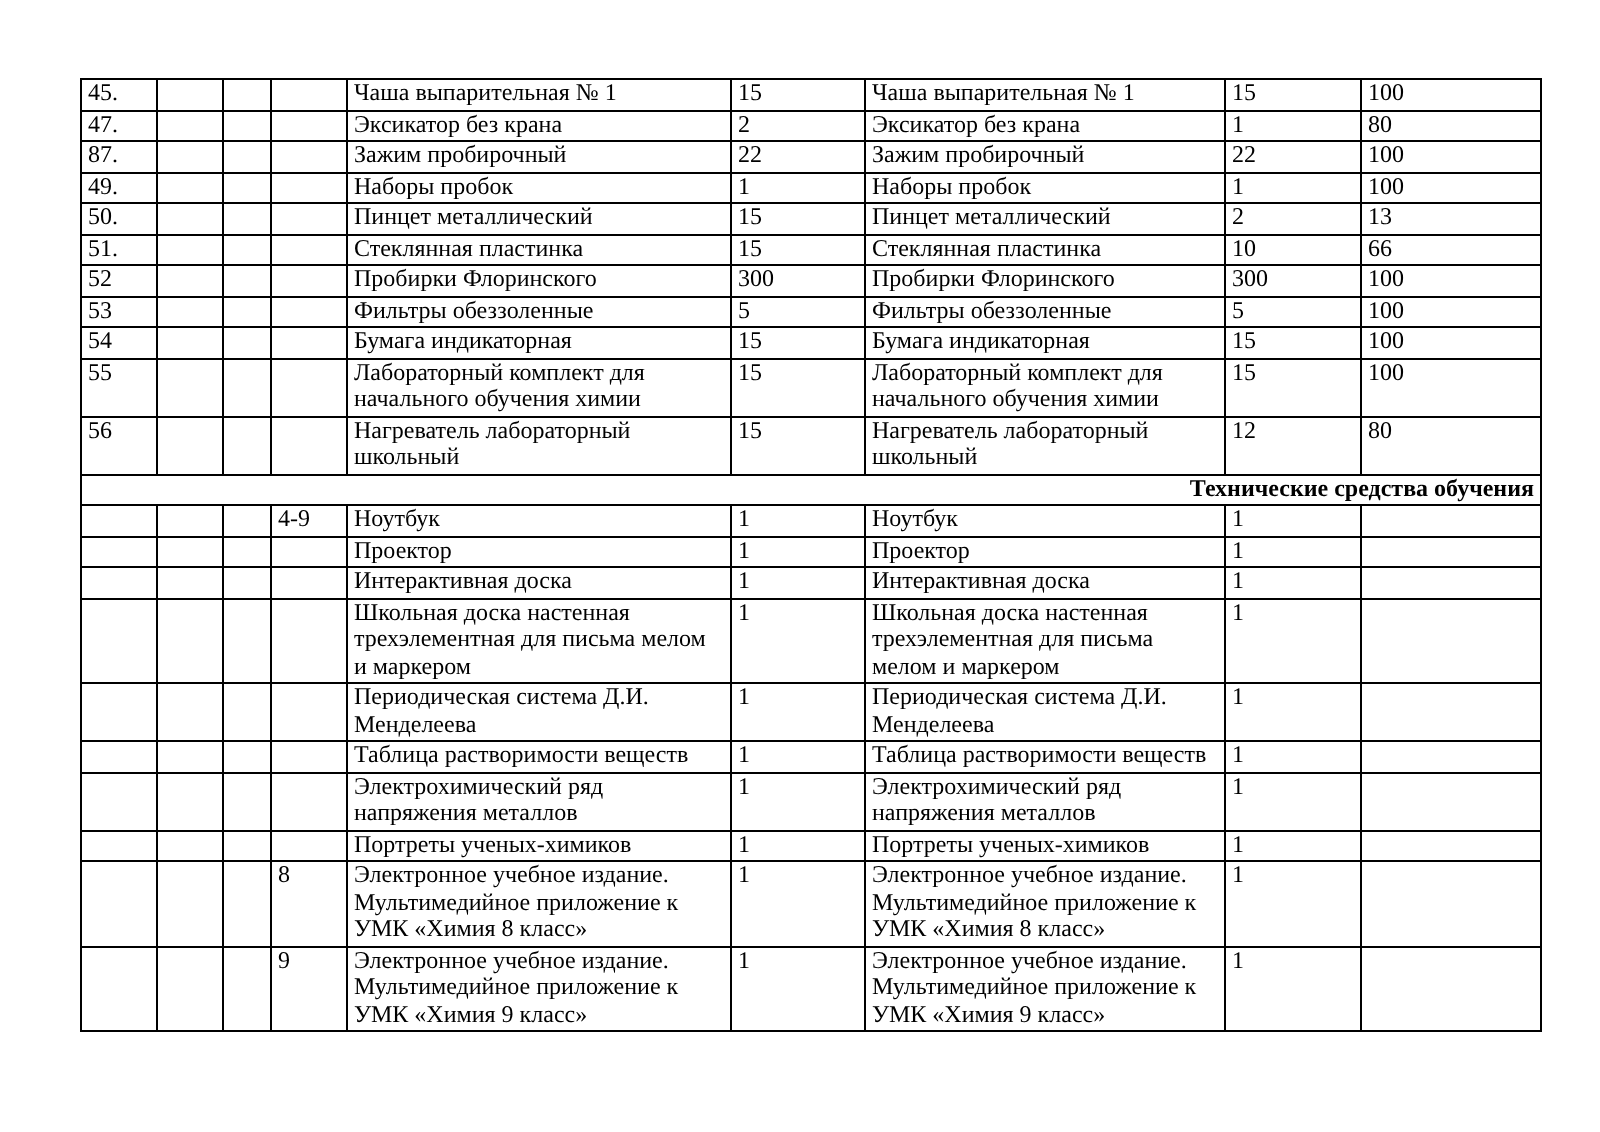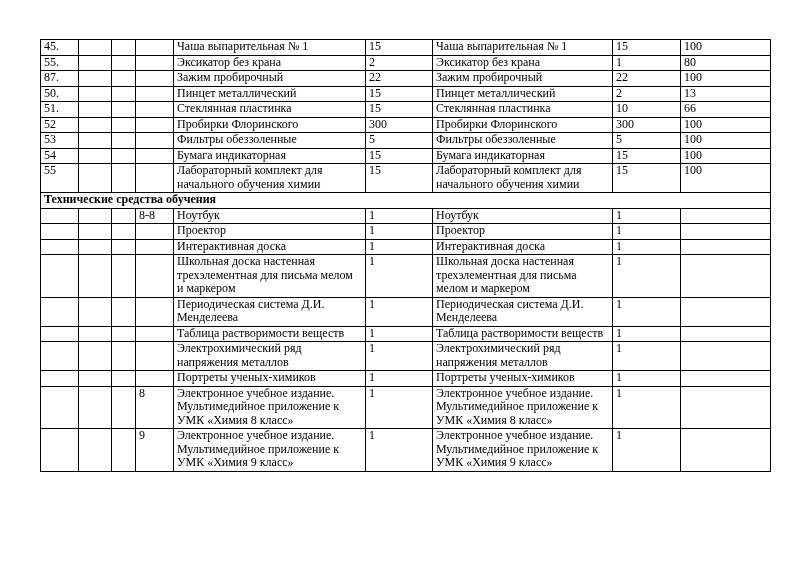--- a/index.html
+++ b/index.html
@@ -31,21 +31,21 @@
     line-height: 13.5px;
     padding: 0 3px 1px 3px;
     vertical-align: top;
     overflow: hidden;
     word-wrap: break-word;
   }
   td.v-m { vertical-align: middle; }
   td.v-b { vertical-align: bottom; margin-top: 15px; }
   td.section-header {
     font-weight: bold;
-    text-align: left;
+    text-align: right;
   }
 </style>
 </head>
 <body>
 
 <div class="page">
   <table class="doc-table" id="equipment-table">
       <colgroup>
         <col style="width: 38px;">
         <col style="width: 33px;">
@@ -63,21 +63,21 @@
           <td></td>
           <td></td>
           <td></td>
           <td>Чаша выпарительная № 1</td>
           <td>15</td>
           <td>Чаша выпарительная № 1</td>
           <td>15</td>
           <td>100</td>
         </tr>
         <tr>
-          <td>55.</td>
+          <td>47.</td>
           <td></td>
           <td></td>
           <td></td>
           <td>Эксикатор без крана</td>
           <td>2</td>
           <td>Эксикатор без крана</td>
           <td>1</td>
           <td>80</td>
         </tr>
         <tr>
@@ -85,20 +85,31 @@
           <td></td>
           <td></td>
           <td></td>
           <td>Зажим пробирочный</td>
           <td>22</td>
           <td>Зажим пробирочный</td>
           <td>22</td>
           <td>100</td>
         </tr>
         <tr>
+          <td>49.</td>
+          <td></td>
+          <td></td>
+          <td></td>
+          <td>Наборы пробок</td>
+          <td>1</td>
+          <td>Наборы пробок</td>
+          <td>1</td>
+          <td>100</td>
+        </tr>
+        <tr>
           <td>50.</td>
           <td></td>
           <td></td>
           <td></td>
           <td>Пинцет металлический</td>
           <td>15</td>
           <td>Пинцет металлический</td>
           <td>2</td>
           <td>13</td>
         </tr>
@@ -151,27 +162,38 @@
           <td></td>
           <td></td>
           <td></td>
           <td>Лабораторный комплект для начального обучения химии</td>
           <td>15</td>
           <td>Лабораторный комплект для начального обучения химии</td>
           <td>15</td>
           <td>100</td>
         </tr>
         <tr>
+          <td class="v-b">56</td>
+          <td></td>
+          <td></td>
+          <td></td>
+          <td>Нагреватель лабораторный школьный</td>
+          <td>15</td>
+          <td>Нагреватель лабораторный школьный</td>
+          <td class="v-b">12</td>
+          <td class="v-b">80</td>
+        </tr>
+        <tr>
           <td colspan="9" class="section-header">Технические средства обучения</td>
         </tr>
         <tr>
           <td></td>
           <td></td>
           <td></td>
-          <td>8-8</td>
+          <td>4-9</td>
           <td>Ноутбук</td>
           <td>1</td>
           <td>Ноутбук</td>
           <td>1</td>
           <td></td>
         </tr>
         <tr>
           <td></td>
           <td></td>
           <td></td>

